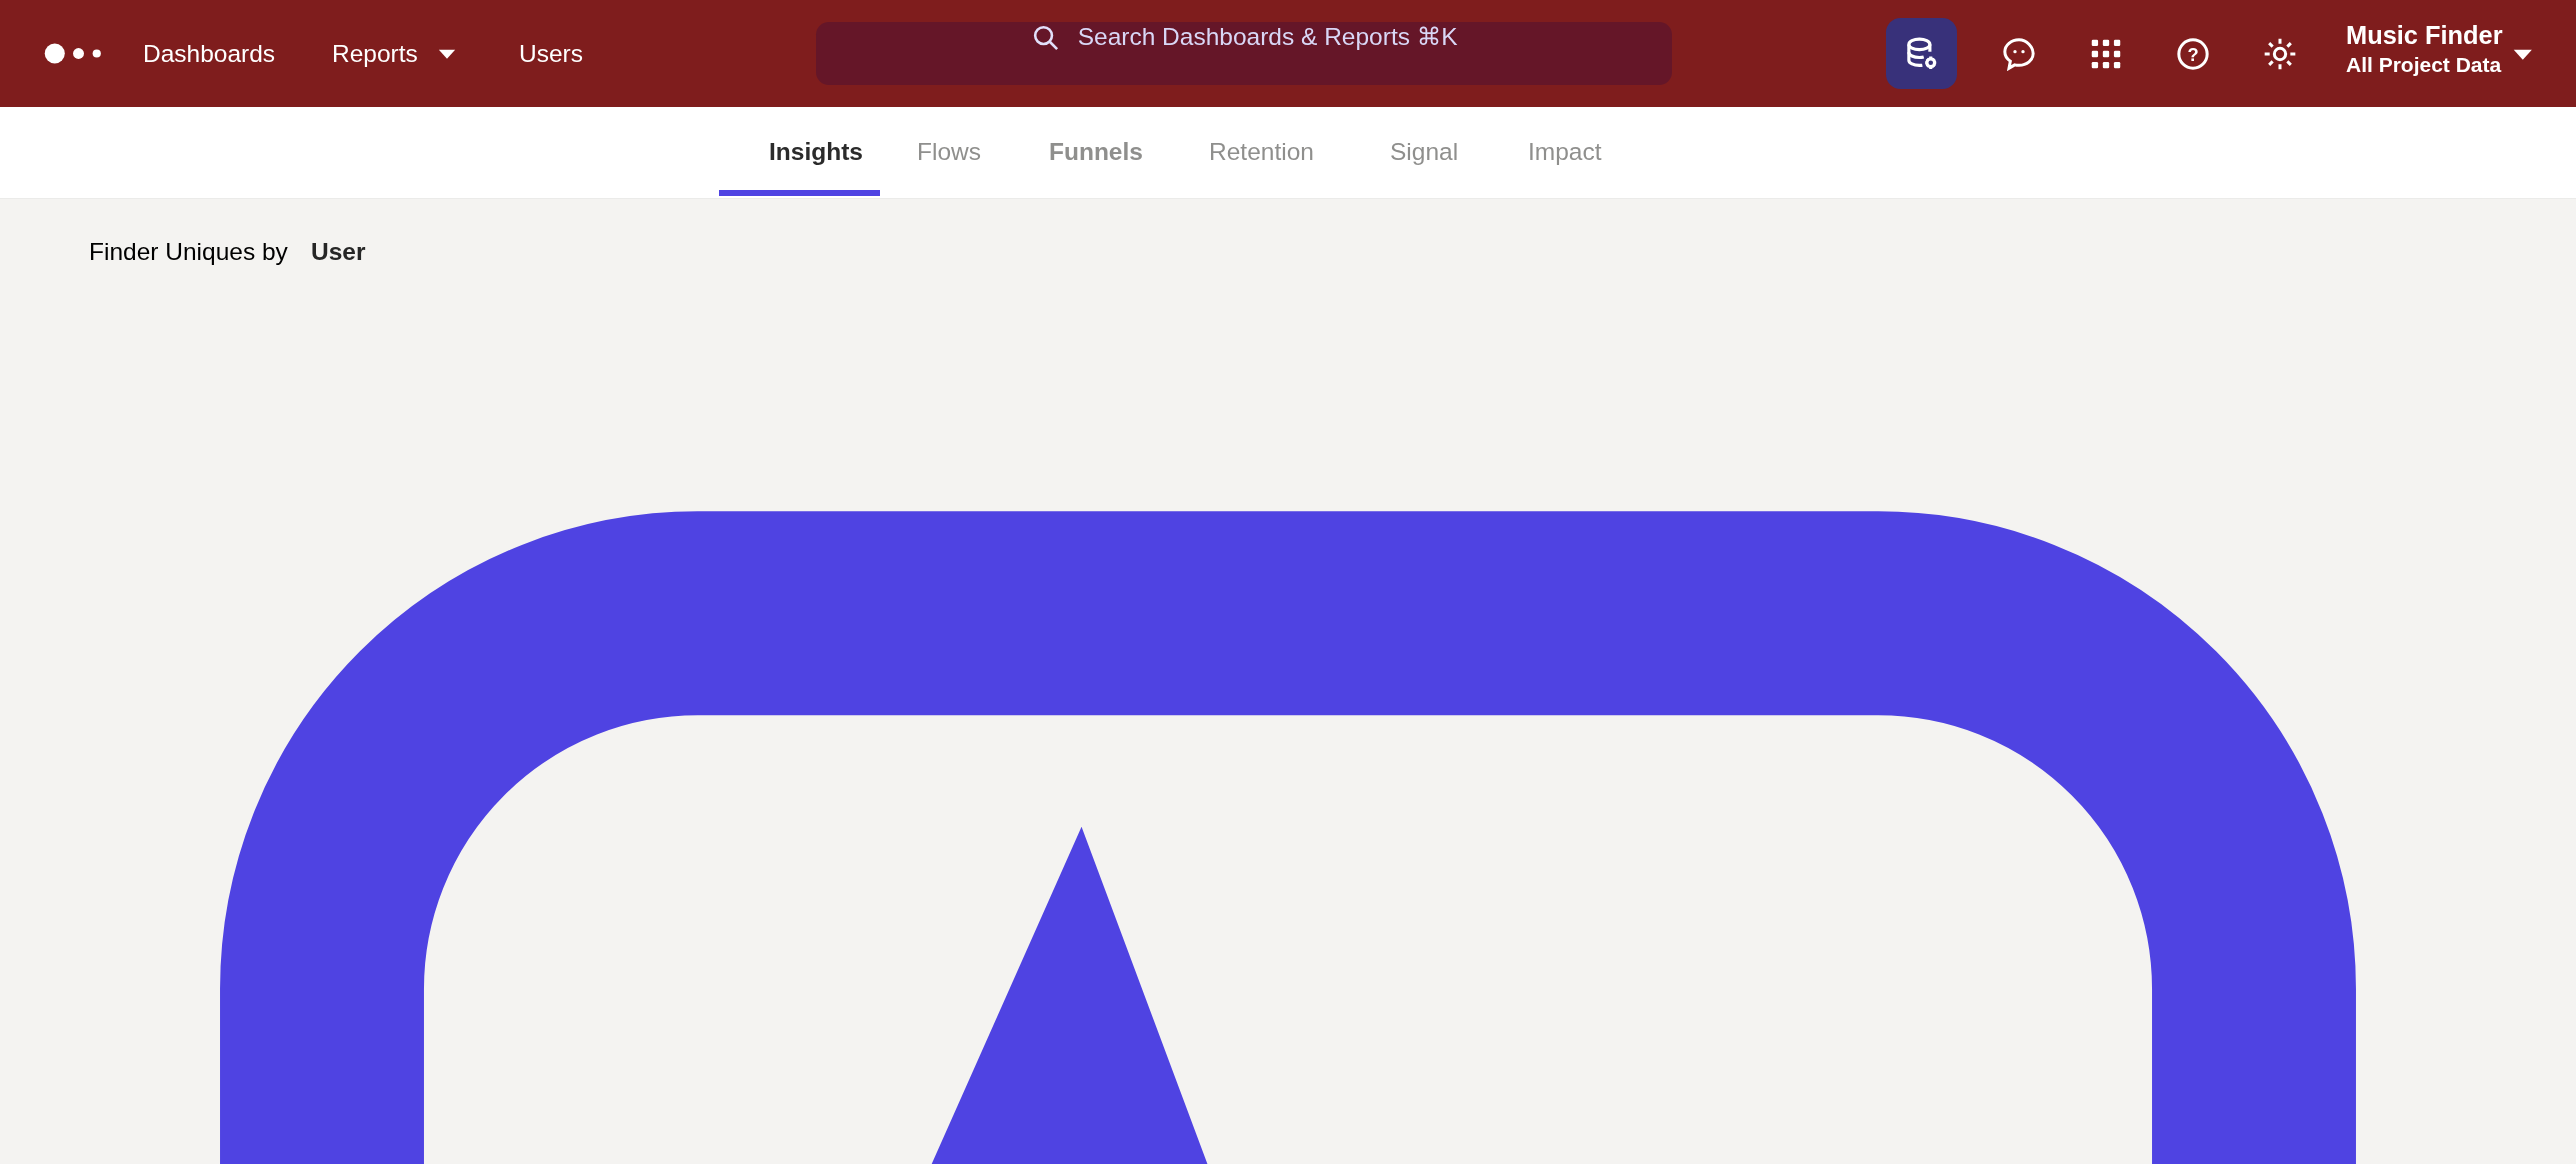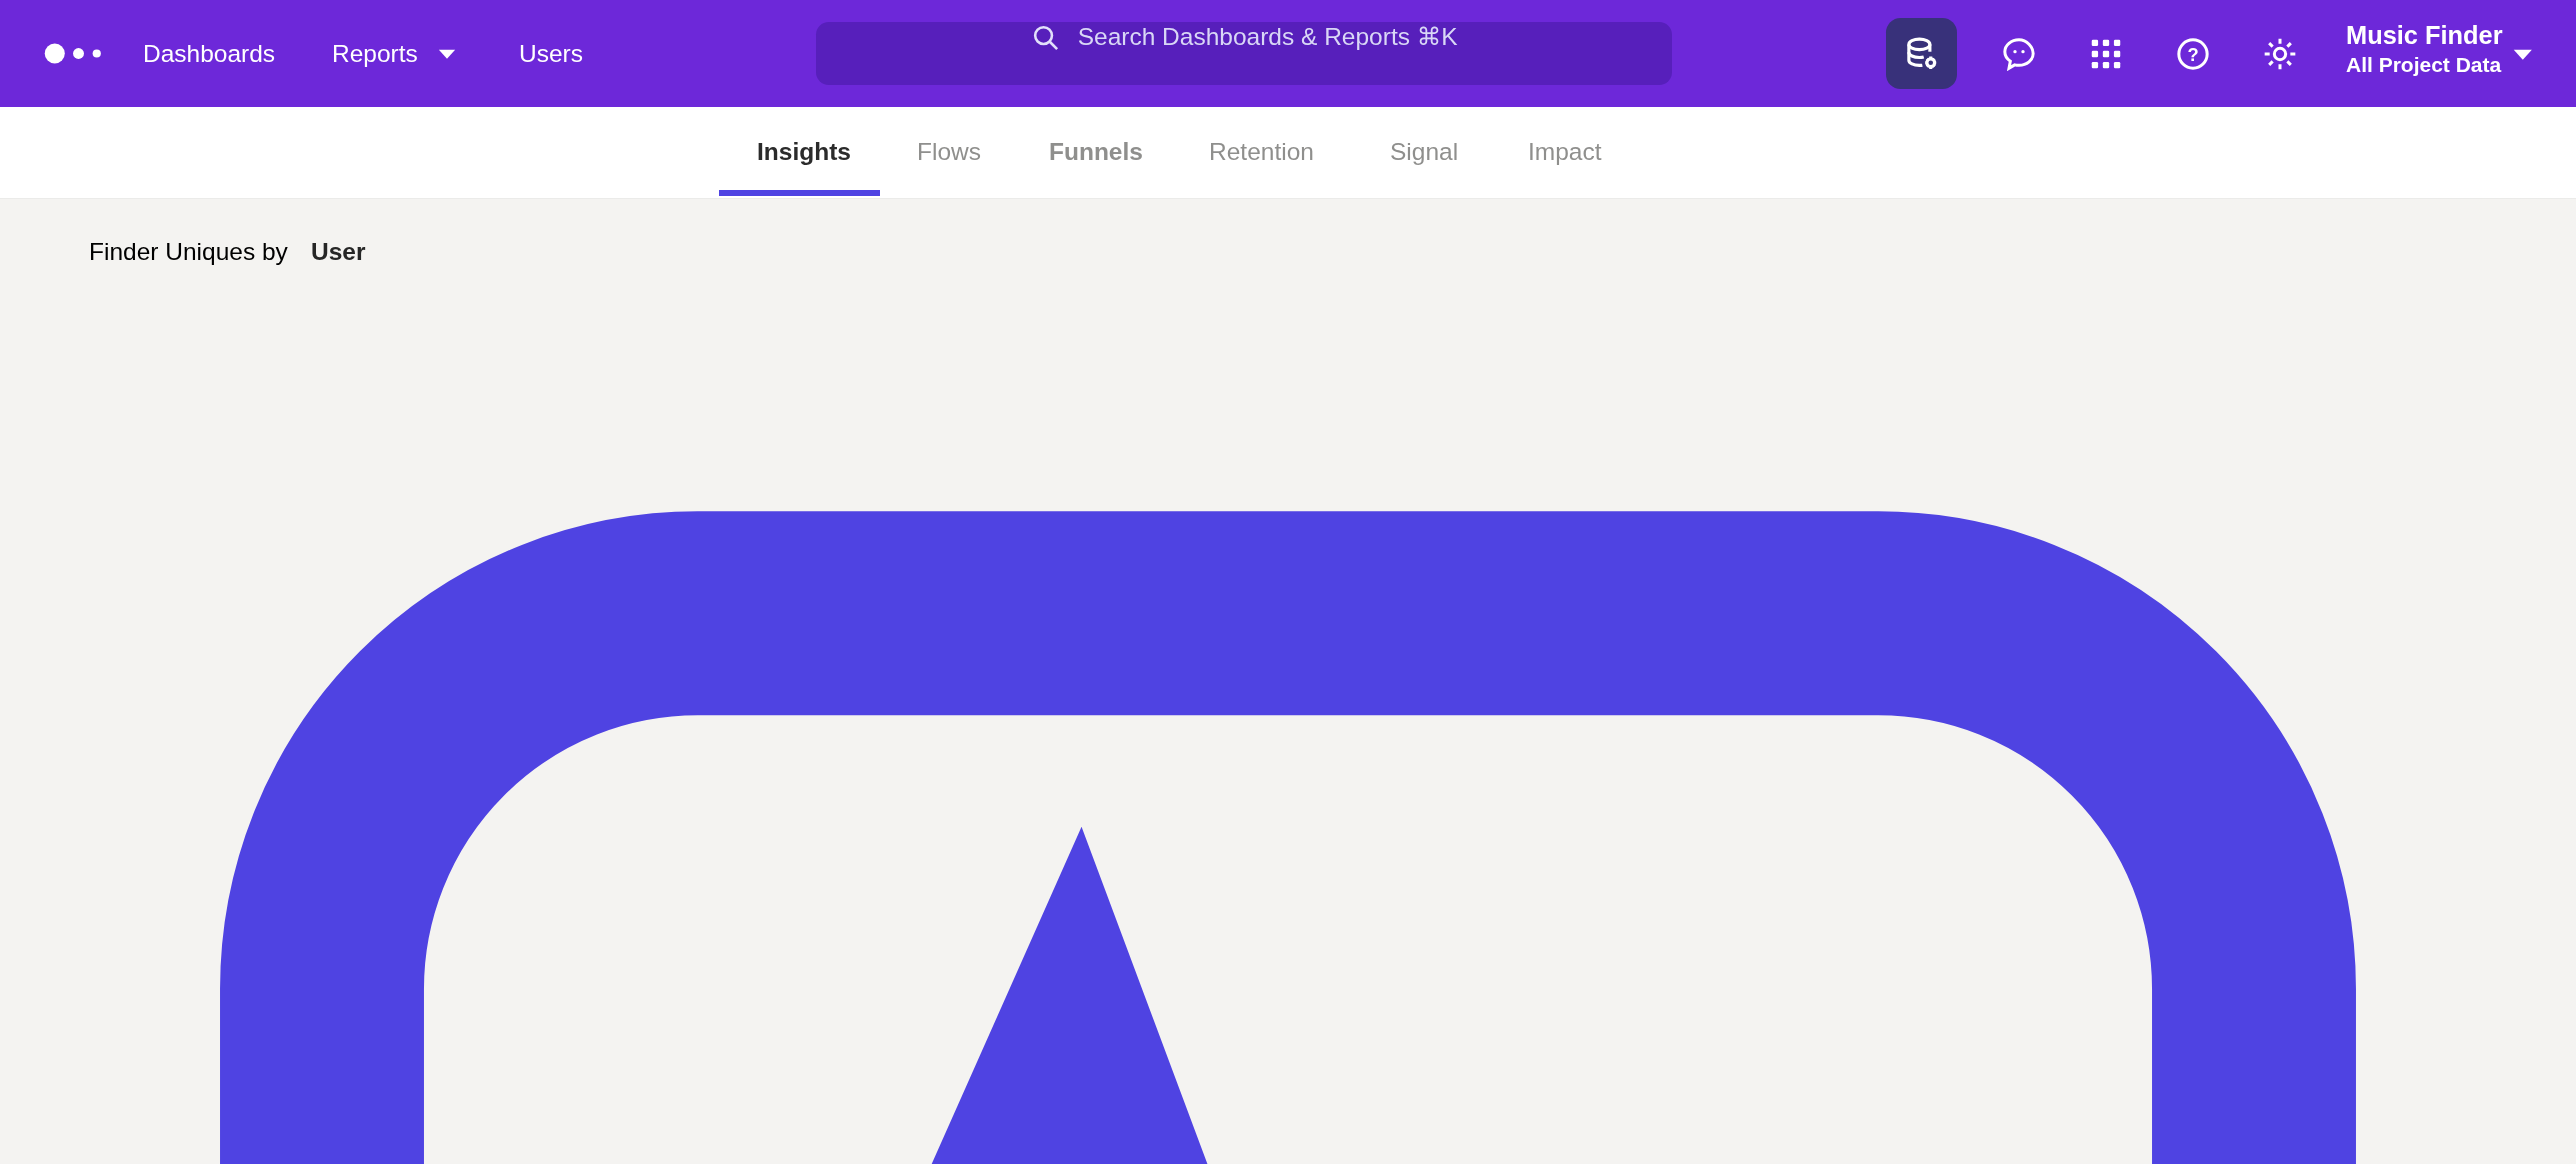--- a/index.html
+++ b/index.html
@@ -1,37 +1,37 @@
 <!DOCTYPE html>
 <html style="font-size:14.5px"><head>
 <meta charset="utf-8">
 <style>
   * { box-sizing: border-box; }
   html,body { margin:0; padding:0; }
   body { font-family:"Liberation Sans", sans-serif; background:#f4f3f1; }
   #app { position:relative; width:2576px; height:1165px; overflow:hidden; background:#f4f3f1; }
 
   
-  .topbar { position:absolute; left:0; top:0; width:2576px; height:107px; background:#6d28d9; }
+  .topbar { position:absolute; left:0; top:0; width:2576px; height:107px; background:#7f1d1d; }
   .logo { position:absolute; left:42px; top:37px; width:73px; height:33px; }
   .nav-item { position:absolute; top:0; height:107px; display:flex; align-items:center; color:#ffffff; font-size:24.5px; font-weight:500; cursor:pointer; }
   .nav-caret { margin-left:12.7px; }
   .searchbar { position:absolute; left:816px; top:22px; width:856px; height:63px; background:rgba(10,0,80,0.22); border-radius:12.7px; display:flex; align-items:flex-start; justify-content:center; color:#d9d7f6; font-size:24.5px; }
   .searchbar .mag { margin-right:16.3px; }
   .top-iconbtn { position:absolute; top:18px; width:71px; height:71px; border-radius:14.5px; display:flex; align-items:center; justify-content:center; color:#ffffff; }
   .top-iconbtn.active { background:#38317a; }
   .project { position:absolute; left:2346px; top:20px; color:#fff; }
   .project .pname { font-size:25.4px; font-weight:700; line-height:31px; }
   .project .pscope { font-size:21px; font-weight:700; line-height:27px; }
   .project-caret { position:absolute; left:2511px; top:47px; color:#fff; }
 
   
   .tabbar { position:absolute; left:0; top:107px; width:2576px; height:92px; background:#ffffff; border-bottom:1.8px solid #ebebe9; }
   .rtab { position:absolute; top:0; height:90px; display:flex; align-items:center; font-size:24.5px; color:#8f8f8d; cursor:pointer; }
-  .rtab.active { color:#2b2b2b; font-weight:700; }
+  .rtab.active { color:#2b2b2b; font-weight:700;margin-left:12px; }
   .rtab-underline { position:absolute; left:719px; top:83px; width:161px; height:6.3px; background:#4f43e2; }
 
   
   .analyze-line { position:absolute; left:89px; top:238px; font-size:24.5px; color:#55555;">/* */ }
   .analyze-prefix { color:#4f4f4f; font-weight:500; }
   .analyze-entity { color:#262626; font-weight:700; margin-left:16.3px; }
   .report-title { position:absolute; left:87px; top:299px; font-size:43px; font-weight:700; color:#4a4a4a; }
   .report-updated { position:absolute; left:89px; top:376px; font-size:24.5px; color:#9a9a98; }
 
   .share-btn { position:absolute; left:1440px; top:325px; width:132px; height:54px; background:#5448d8; border-radius:10px; color:#fff; font-size:24.5px; font-weight:600; display:flex; align-items:center; justify-content:center; gap:12.7px; cursor:pointer; }

